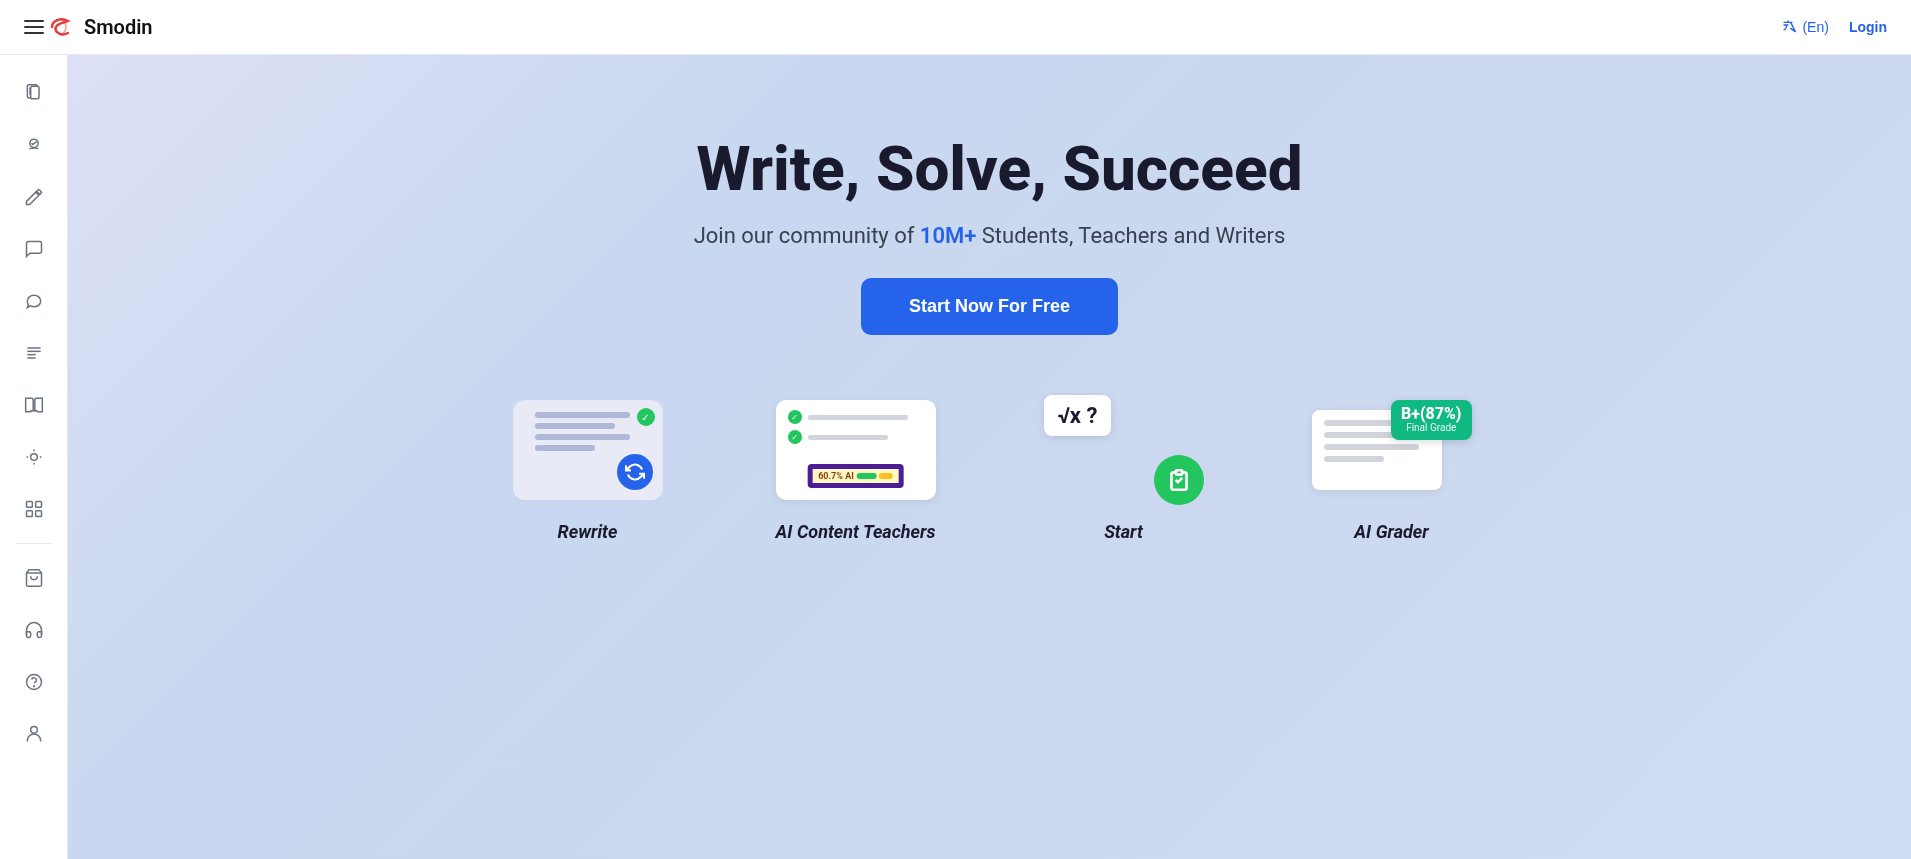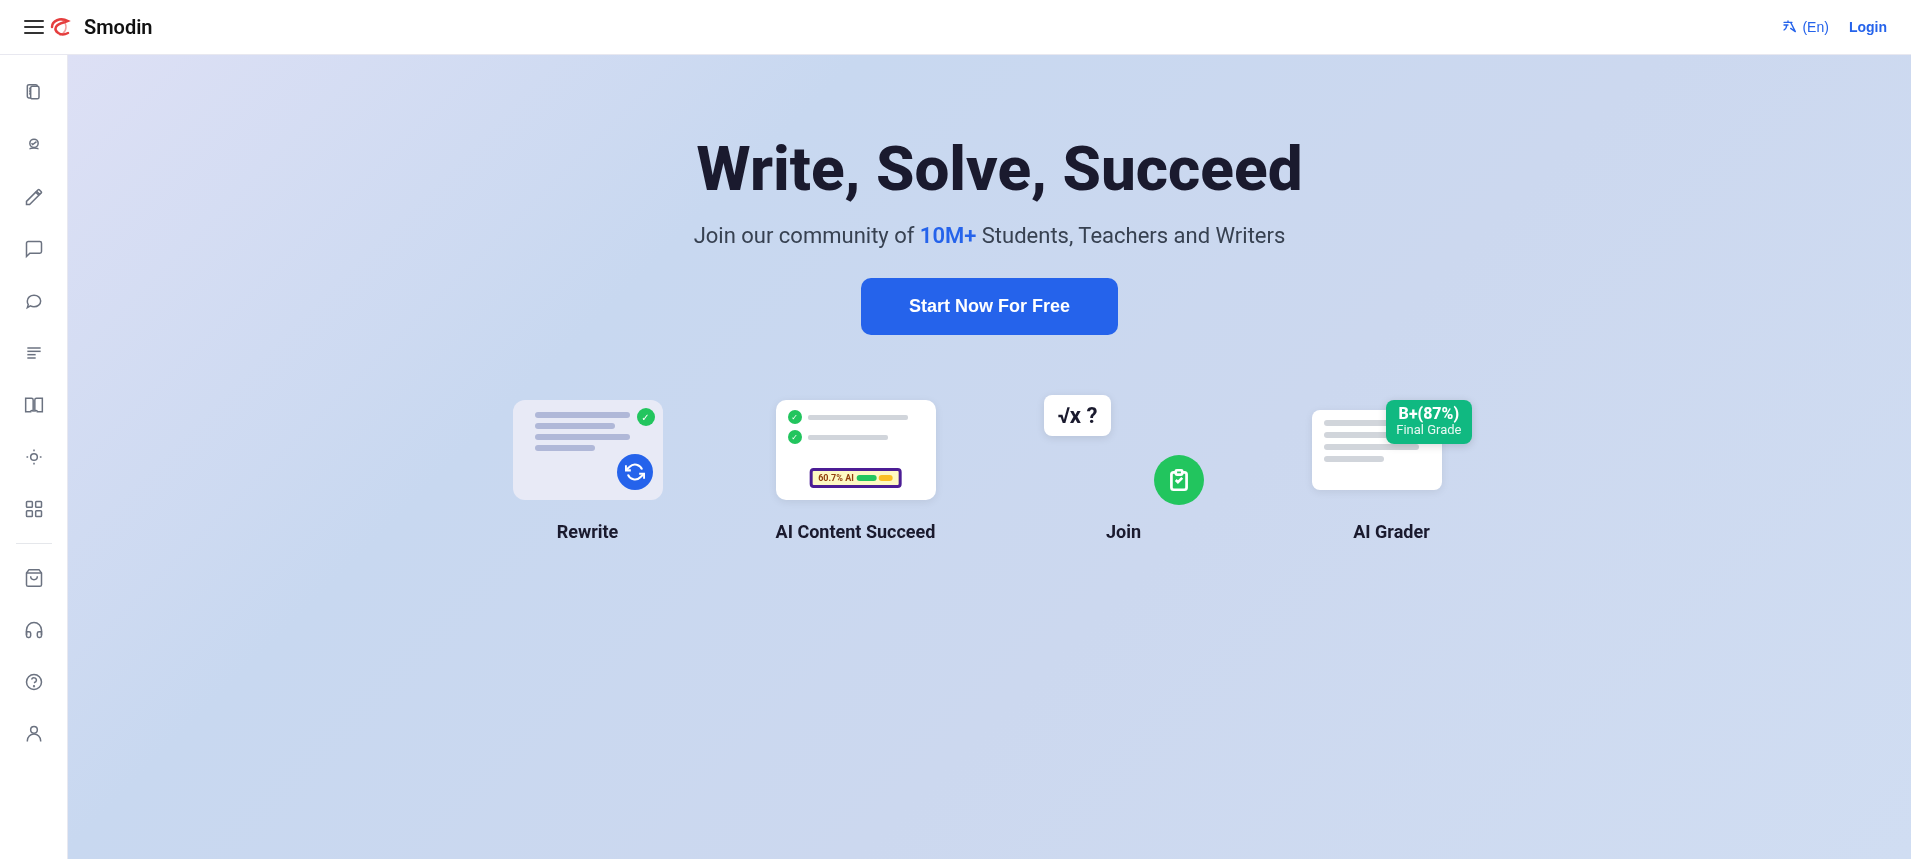--- a/index.html
+++ b/index.html
@@ -182,20 +182,21 @@
       height: 110px;
       position: relative;
       display: flex;
       align-items: center;
       justify-content: center;
     }
     .feature-label {
       font-size: 18px;
       font-weight: 700;
       color: #1a1a2e;
+      font-style: italic;
     }
 
     
     .rewrite-visual {
       background: #e8eaf6;
       border-radius: 12px;
       padding: 12px;
       width: 150px;
       height: 100px;
       position: relative;
@@ -275,21 +276,21 @@
       height: 5px;
       border-radius: 2px;
       background: #d1d5db;
     }
     .ai-badge {
       position: absolute;
       bottom: 12px;
       left: 50%;
       transform: translateX(-50%);
       background: #fef9c3;
-      border: 3px solid #4c1d95;
+      border: 5px solid #4c1d95;
       border-radius: 4px;
       padding: 2px 6px;
       font-size: 9px;
       font-weight: 700;
       color: #92400e;
       display: flex;
       align-items: center;
       gap: 3px;
       white-space: nowrap;
     }
@@ -364,21 +365,21 @@
       align-items: center;
       box-shadow: 0 2px 8px rgba(0,0,0,0.15);
     }
     .grade-text {
       font-size: 16px;
       font-weight: 800;
       color: white;
       line-height: 1;
     }
     .grade-sub {
-      font-size: 13px;
+      font-size: 10px;
       color: rgba(255,255,255,0.9);
       line-height: 1.2;
       text-align: center;
     }
   </style>
 </head>
 <body>
 
 <nav class="navbar">
   <div class="navbar-left">
@@ -552,35 +553,35 @@
               <div class="ai-badge">
                 <span>60.7% AI</span>
                 <div style="display:flex;gap:2px;align-items:center;">
                   <div class="ai-bar" style="width:20px;background:#22c55e;"></div>
                   <div class="ai-bar" style="width:14px;background:#fbbf24;"></div>
                 </div>
               </div>
             </div>
           </div>
         </div>
-        <span class="feature-label">AI Content Succeed</span>
+        <span class="feature-label">AI Content Teachers</span>
       </div>
 
       <div class="feature-card">
         <div class="solve-visual">
           <div class="solve-formula">√x ?</div>
           <div class="solve-circle">
             <svg width="26" height="26" viewBox="0 0 24 24" fill="none" stroke="white" stroke-width="2.5">
               <path d="M9 5H7a2 2 0 00-2 2v12a2 2 0 002 2h10a2 2 0 002-2V7a2 2 0 00-2-2h-2"></path>
                 <rect x="9" y="3" width="6" height="4" rx="1"></rect>
                 <path d="M9 12l2 2 4-4"></path>
             </svg>
           </div>
         </div>
-        <span class="feature-label">Join</span>
+        <span class="feature-label">Start</span>
       </div>
 
       <div class="feature-card">
         <div class="feature-visual">
           <div class="grader-visual">
             <div class="grader-lines">
               <div class="line long" style="background:#d1d5db"></div>
               <div class="line medium" style="background:#d1d5db"></div>
               <div class="line long" style="background:#d1d5db"></div>
               <div class="line short" style="background:#d1d5db"></div>

